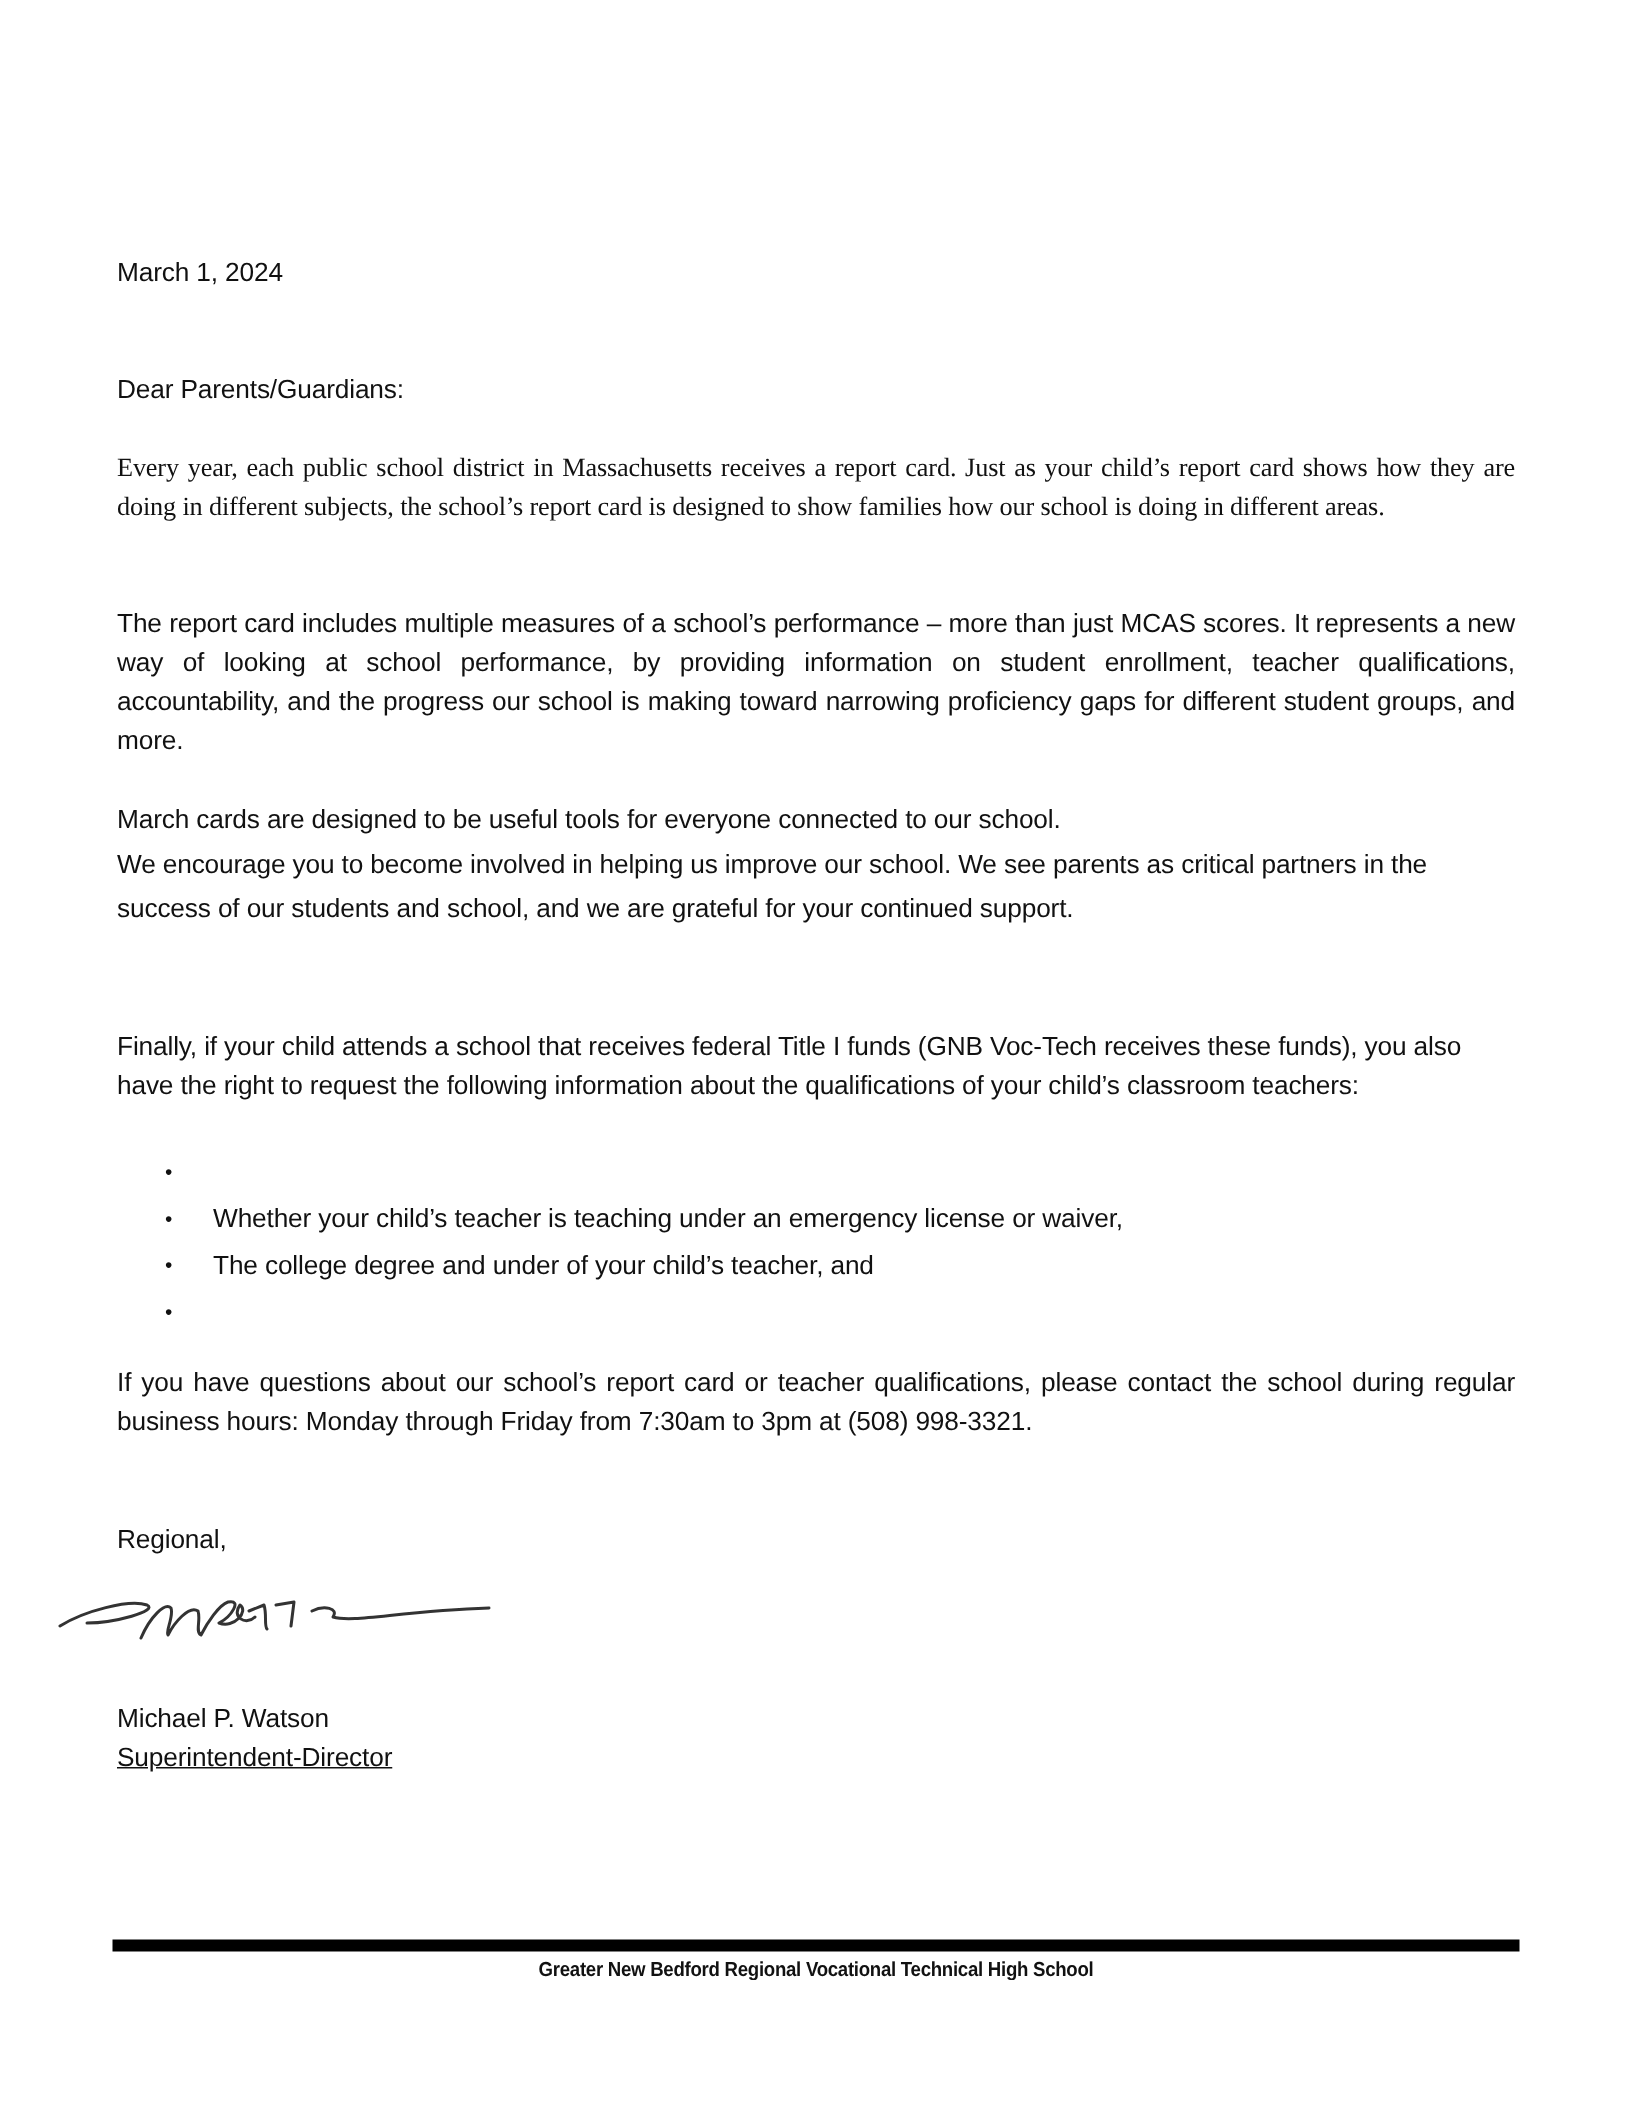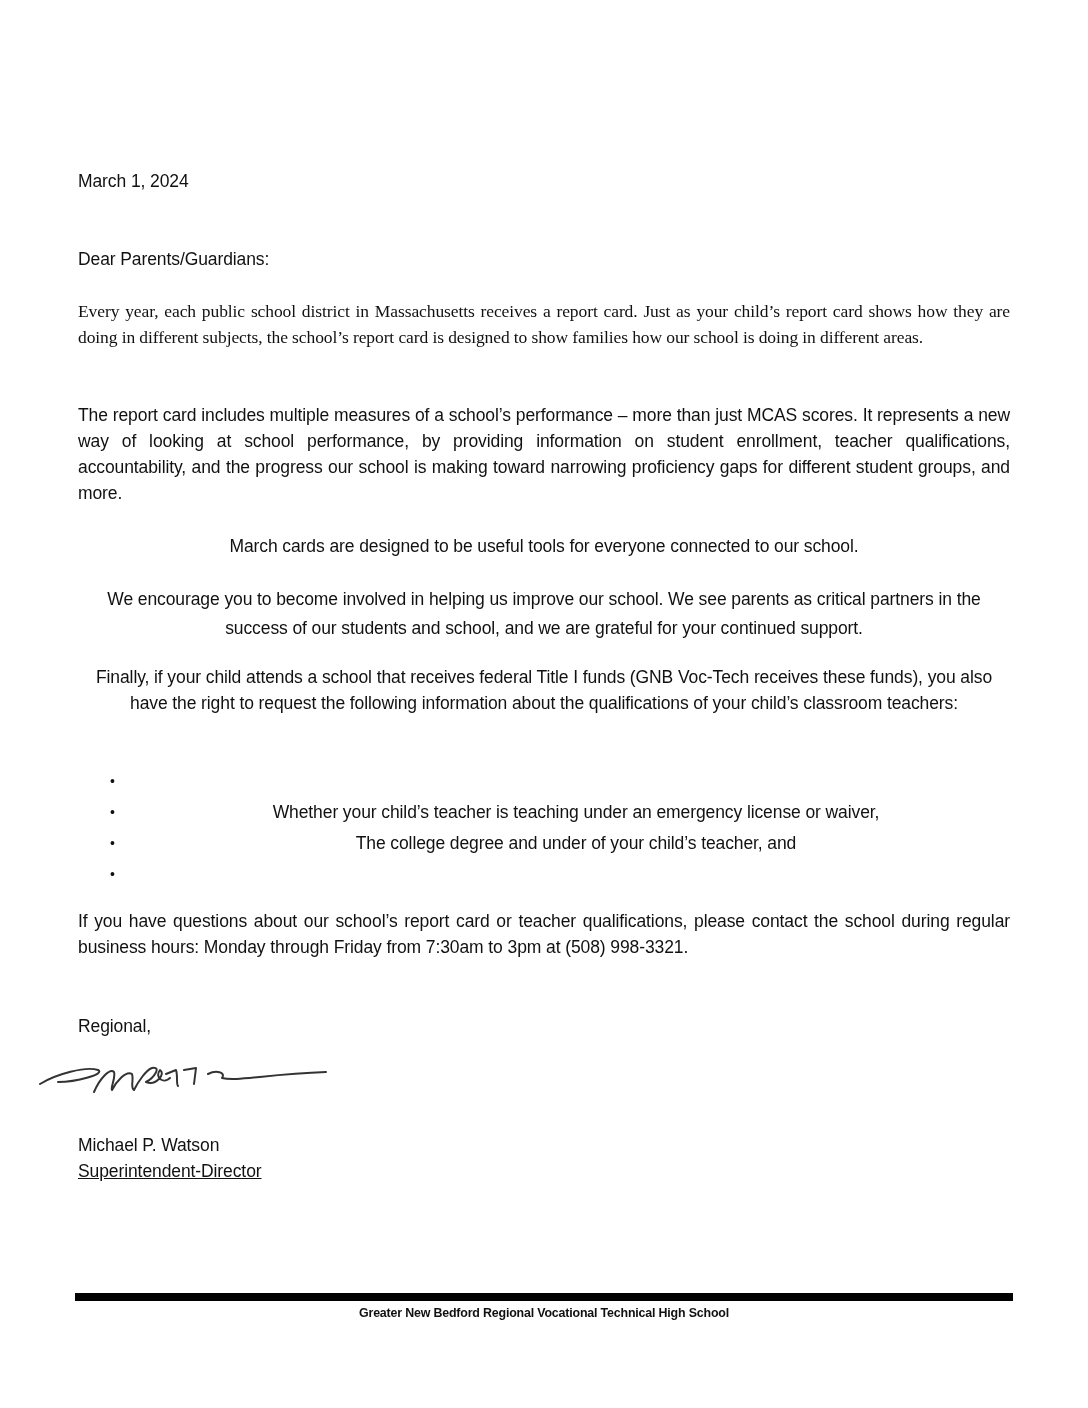--- a/index.html
+++ b/index.html
@@ -1,27 +1,27 @@
 <!DOCTYPE html>
 <html><head>
 <meta charset="utf-8">
 <style>
   html, body { margin: 0; padding: 0; background: #ffffff; }
   body { width: 1088px; height: 1408px; position: relative; overflow: hidden;
          font-family: "Liberation Sans", "DejaVu Sans", sans-serif; color: #111; }
   .page { position: absolute; left: 78px; top: 0; width: 932px; }
-  .text { font-size: 17.5px; line-height: 26px; letter-spacing: -0.1px; text-align: center; }
+  .text { font-size: 17.5px; line-height: 26px; letter-spacing: -0.1px; }
   .justify { text-align: justify; }
   #date { position: absolute; top: 168px; left: 0; }
   #salutation { position: absolute; top: 246px; left: 0; }
   #p1 { position: absolute; top: 298px; left: 0; width: 932px; font-family: Liberation Serif, serif; }
   #p2 { position: absolute; top: 402px; left: 0; width: 932px; }
   #p3 { position: absolute; top: 533px; left: 0; width: 932px; }
-  #p4 { position: absolute; top: 585px; left: 0; width: 932px; line-height: 29px; }
-  #p5 { position: absolute; top: 664px; left: 0; width: 932px; }
+  #p4 { position: absolute; top: 562px; left: 0; width: 932px; line-height: 29px; }
+  #p5 { position: absolute; top: 684px; left: 0; width: 932px; }
   #bullets { position: absolute; top: 768px; left: 0; width: 932px; margin: 0; padding: 0; list-style: none; }
   #bullets li { position: relative; padding-left: 64px; height: 31px; line-height: 26px; }
   #bullets li .bullet { position: absolute; left: 32px; top: 0; font-size: 14px; }
   #p6 { position: absolute; top: 908px; left: 0; width: 932px; }
   #closing { position: absolute; top: 1013px; left: 0; }
   #signature { position: absolute; top: 1048px; left: -42px; width: 300px; height: 50px; }
   #signer-name { position: absolute; top: 1132px; left: 0; }
   #signer-title { position: absolute; top: 1158px; left: 0; text-decoration: underline; }
   #footer-rule { position: absolute; left: 75px; top: 1293px; width: 938px; height: 8px; background: #000; }
   #footer-text { position: absolute; left: 0; width: 1088px; top: 1305px; text-align: center;

